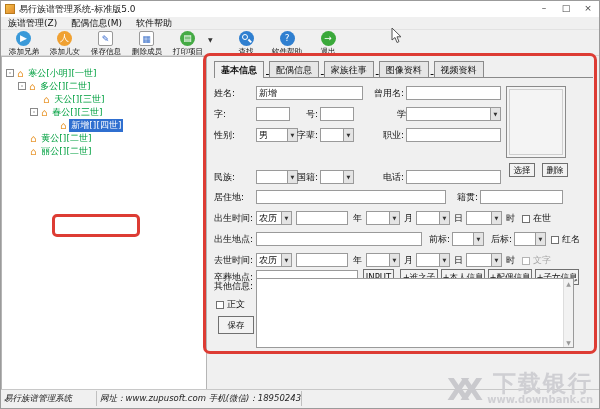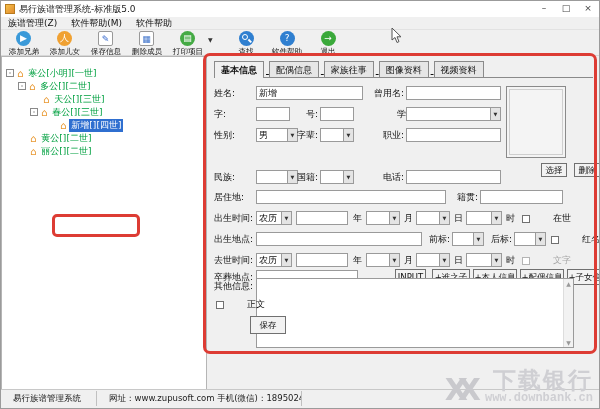--- a/index.html
+++ b/index.html
@@ -49,70 +49,70 @@
   .tabstrip { position:absolute; left:6px; top:5px; right:8px; height:17px; border-bottom:1px solid #8a8a8a;text-decoration:underline; }
   .tab { display:inline-block; height:16px; line-height:16px; padding:0 6px; border:1px solid #8a8a8a; border-bottom:none; background:#e6e6e6; margin-right:2px; font-size:9px; }
   .tab.active { background:#f0f0f0; position:relative; top:0px; height:17px; font-weight:bold; }
 
   .row { position:absolute; left:0; right:0; height:15px; }
   .flabel { position:absolute; top:1px; height:13px; white-space:nowrap; }
   .r { text-align:right; }
   .fld { position:absolute; top:0; height:14px; background:#fff; border:1px solid #9a9a9a; line-height:12px; padding-left:2px; overflow:hidden; white-space:nowrap; }
   .combo { position:absolute; top:0; height:14px; background:#fff; border:1px solid #9a9a9a; line-height:12px; padding-left:2px; }
   .combo .arr { position:absolute; right:0; top:0; width:10px; height:12px; background:#e4e4e4; border-left:1px solid #9a9a9a; font-size:5px; color:#333; text-align:center; line-height:12px; }
-  .cbx { position:absolute; top:1px; display:flex; align-items:center; white-space:nowrap;gap:20px; }
+  .cbx { position:absolute; top:1px; display:flex; align-items:center; white-space:nowrap; }
   .cbx .box { width:8px; height:8px; border:1px solid #707070; background:#fff; margin-right:3px; flex:none; }
   .cbx.dis { color:#a8a8a8; }
   .cbx.dis .box { border-color:#b4b4b4; }
-  .btn { position:absolute; top:0; height:16px; background:#f2f2f2; border:1px solid #707070; text-align:center; line-height:14px; white-space:nowrap; font-size:8.5px; overflow:hidden;margin-left:32px; }
+  .btn { position:absolute; top:0; height:16px; background:#f2f2f2; border:1px solid #707070; text-align:center; line-height:14px; white-space:nowrap; font-size:8.5px; overflow:hidden; }
   .photobox { position:absolute; left:298px; top:30px; width:60px; height:72px; background:#f4f4f4; border:1px solid #8a8a8a; }
   .photobox .inner { position:absolute; left:2px; top:2px; right:2px; bottom:2px; border:1px solid #cfcfcf; }
   .textarea { position:absolute; left:48px; top:222px; width:318px; height:70px; background:#fff; border:1px solid #9a9a9a; }
   .sbar { position:absolute; right:0; top:0; width:10px; height:100%; background:#f2f2f2; border-left:1px solid #ddd; font-size:6px; color:#999; text-align:center; }
   .sbar .up { position:absolute; top:1px; left:0; right:0; }
   .sbar .dn { position:absolute; bottom:1px; left:0; right:0; }
 
   
   .anno-big { position:absolute; left:202px; top:52px; width:394px; height:301px; border:3px solid #dd3c34; border-radius:7px; pointer-events:none; z-index:40; }
   .anno-small { position:absolute; left:51px; top:158px; width:88px; height:23px; border:3px solid #dd3c34; border-radius:5px; pointer-events:none; z-index:40; }
 
   
   .statusbar { position:absolute; left:0; bottom:2px; right:0; height:17px; background:#f0f0f0; border-top:1px solid #c8c8c8; display:flex; font-size:8.5px; color:#222; align-items:center; }
-  .scell { height:15px; line-height:15px; border-right:1px solid #c0c0c0; padding:0 12px; white-space:nowrap; overflow:hidden; }
+  .scell { height:15px; line-height:15px; border-right:1px solid #c0c0c0; padding:0 3px; white-space:nowrap; overflow:hidden;font-style:italic; }
   .s1 { width:96px; }
   .s2 { width:205px; }
   .s3 { flex:1; border-right:none; }
 
   
   .watermark { position:absolute; right:6px; bottom:3px; display:flex; align-items:flex-end; z-index:50; }
   .wm-logo { font-size:30px; font-weight:800; color:#c9c9cd; letter-spacing:-10px; margin-right:14px; line-height:30px; }
   .wm-text { text-align:right; }
   .wm-title { font-size:23px; color:#cfcfd3; font-weight:bold; letter-spacing:2px; line-height:22px; }
-  .wm-url { font-size:12px; color:#cfcfd3; font-weight:bold;font-family:Liberation Mono, monospace; }
+  .wm-url { font-size:10px; color:#cfcfd3; font-weight:bold; }
 
   .cursor { position:absolute; left:390px; top:26px; z-index:60; pointer-events:none; }
 </style>
 </head>
 <body>
 
 <div class="window">
 
   <div class="titlebar">
     <div class="appicon"></div>
     <div class="apptitle">易行族谱管理系统-标准版5.0</div>
     <div class="winctl">
       <span>–</span>
       <span>□</span>
       <span>×</span>
     </div>
   </div>
 
   <div class="menubar">
     <span>族谱管理(Z)</span>
-    <span>软件帮助(M)</span>
+    <span>配偶信息(M)</span>
     <span>软件帮助</span>
   </div>
 
   <div class="toolbar">
     <div class="tbtn">
       <span class="tico i-bro">▶</span>
       <span class="lbl">添加兄弟</span>
     </div>
     <div class="tbtn">
       <span class="tico i-chi">人</span>

